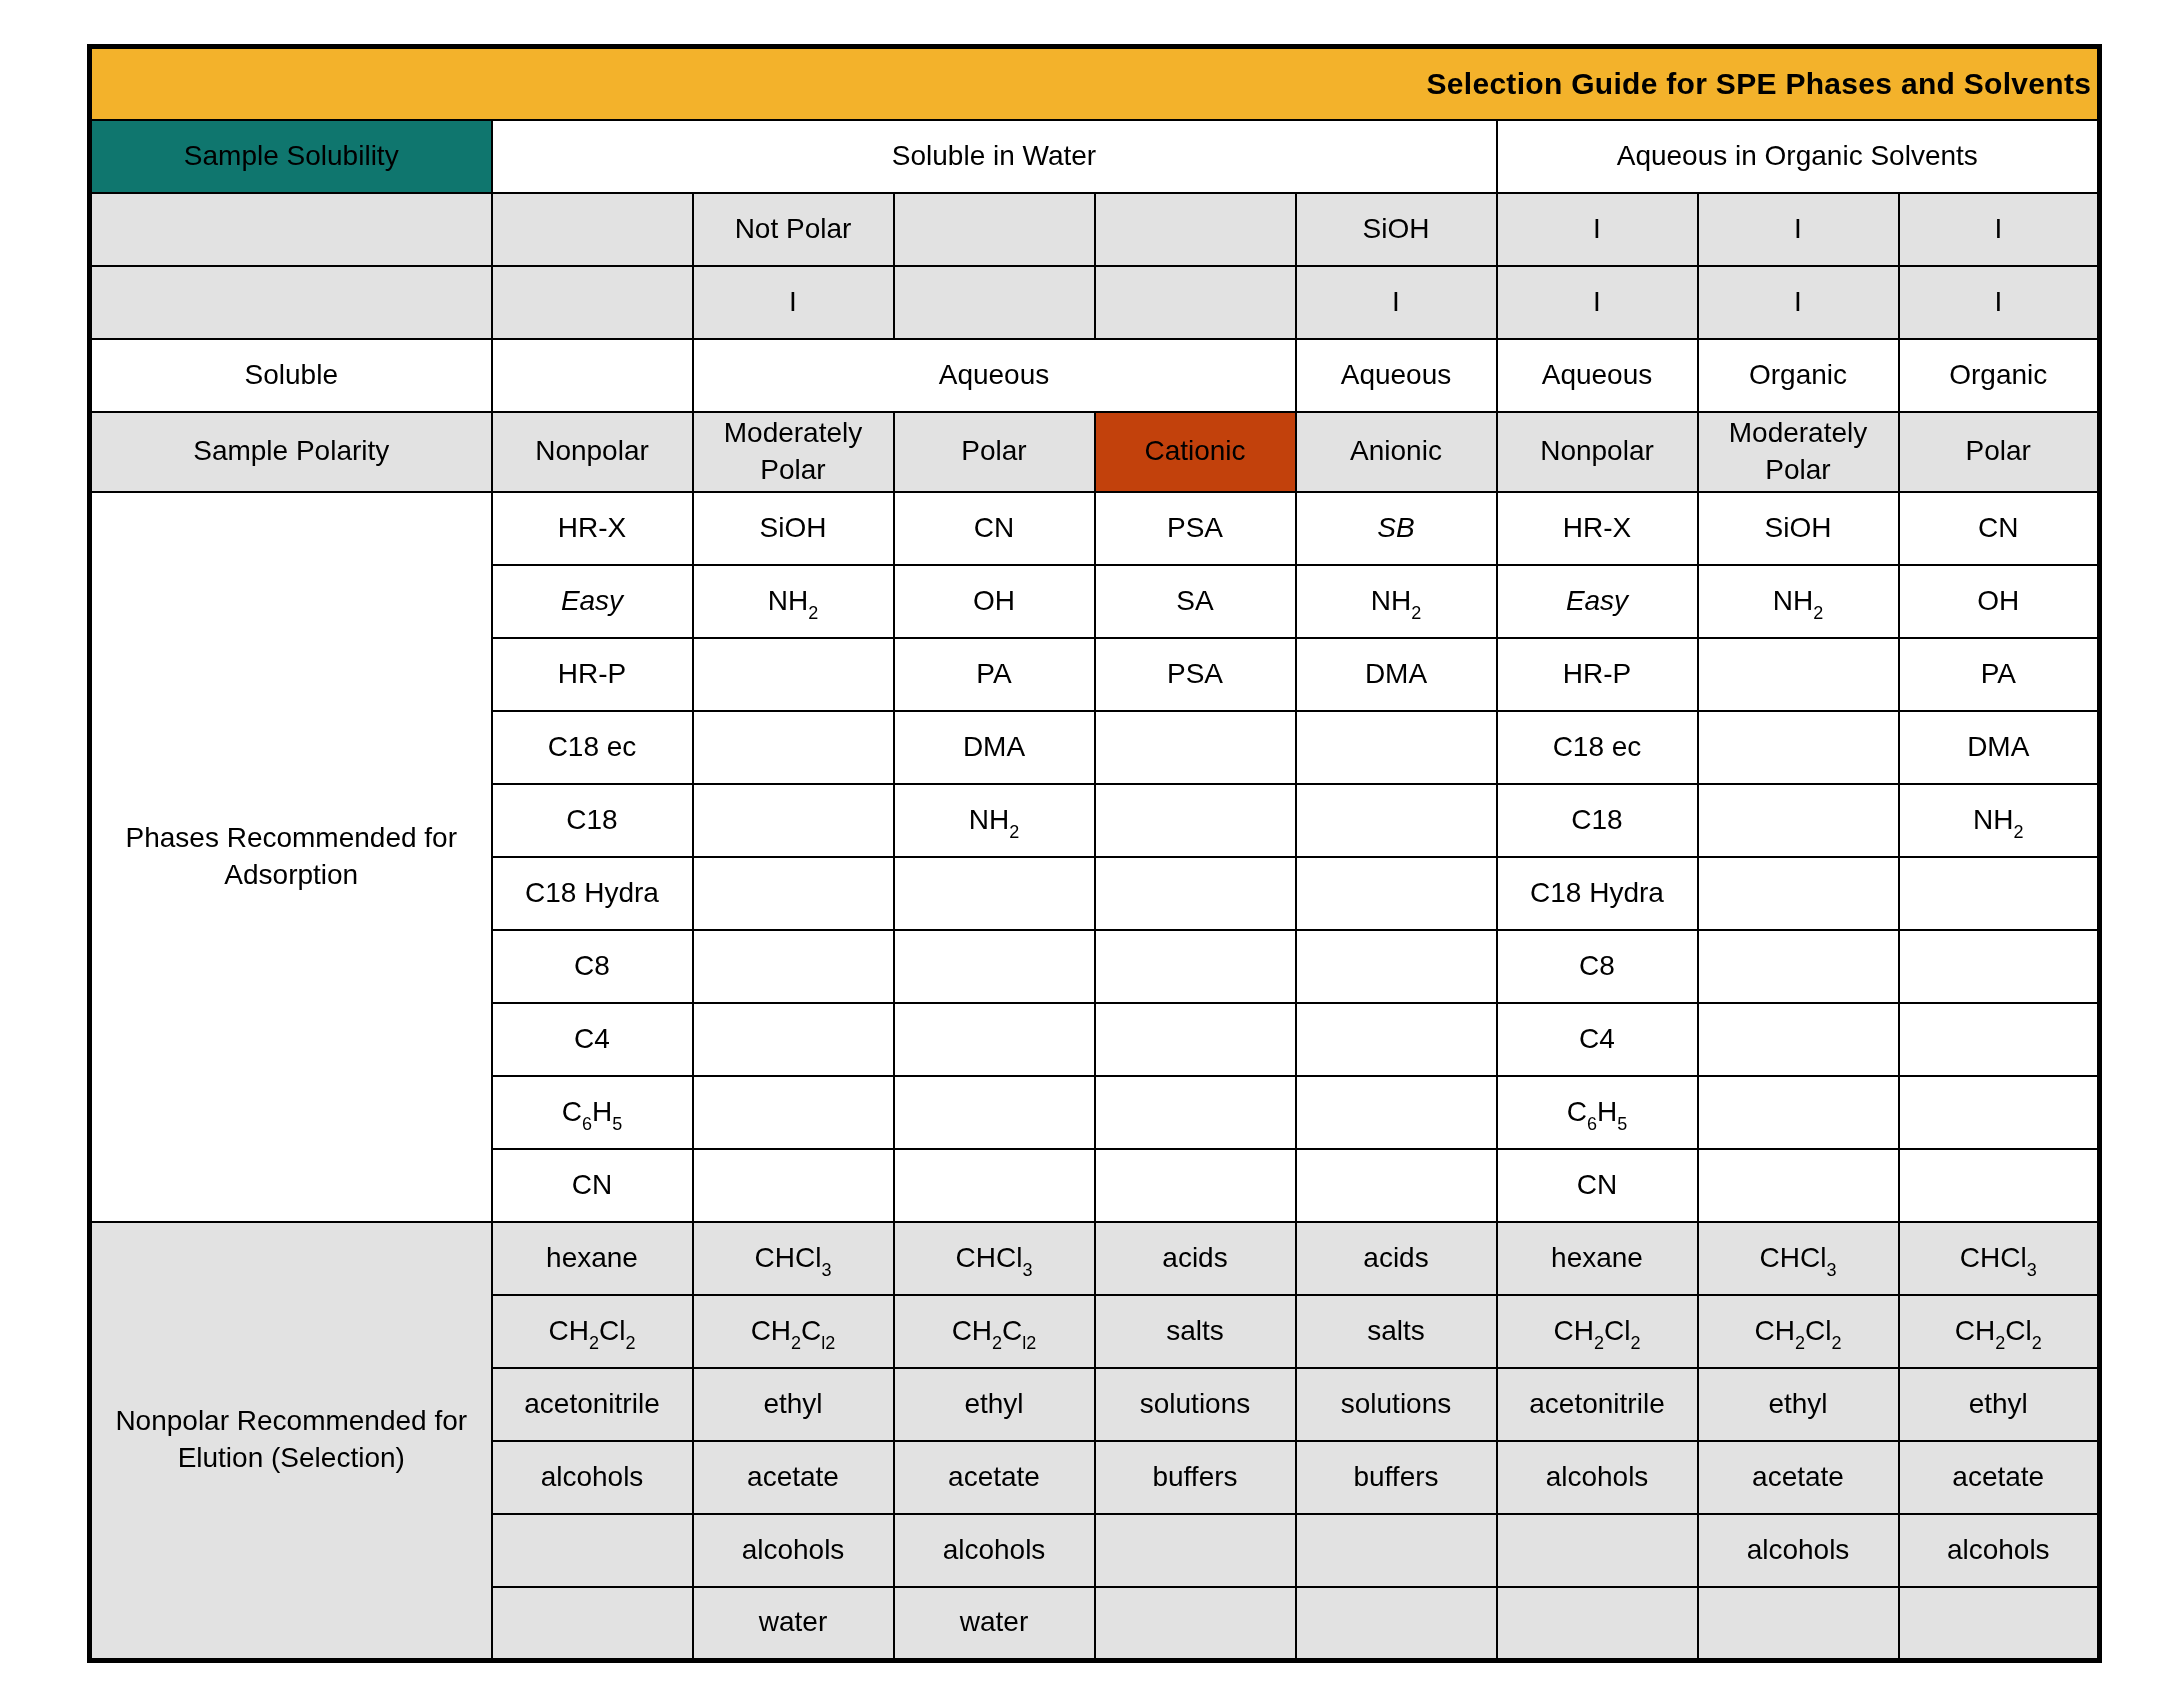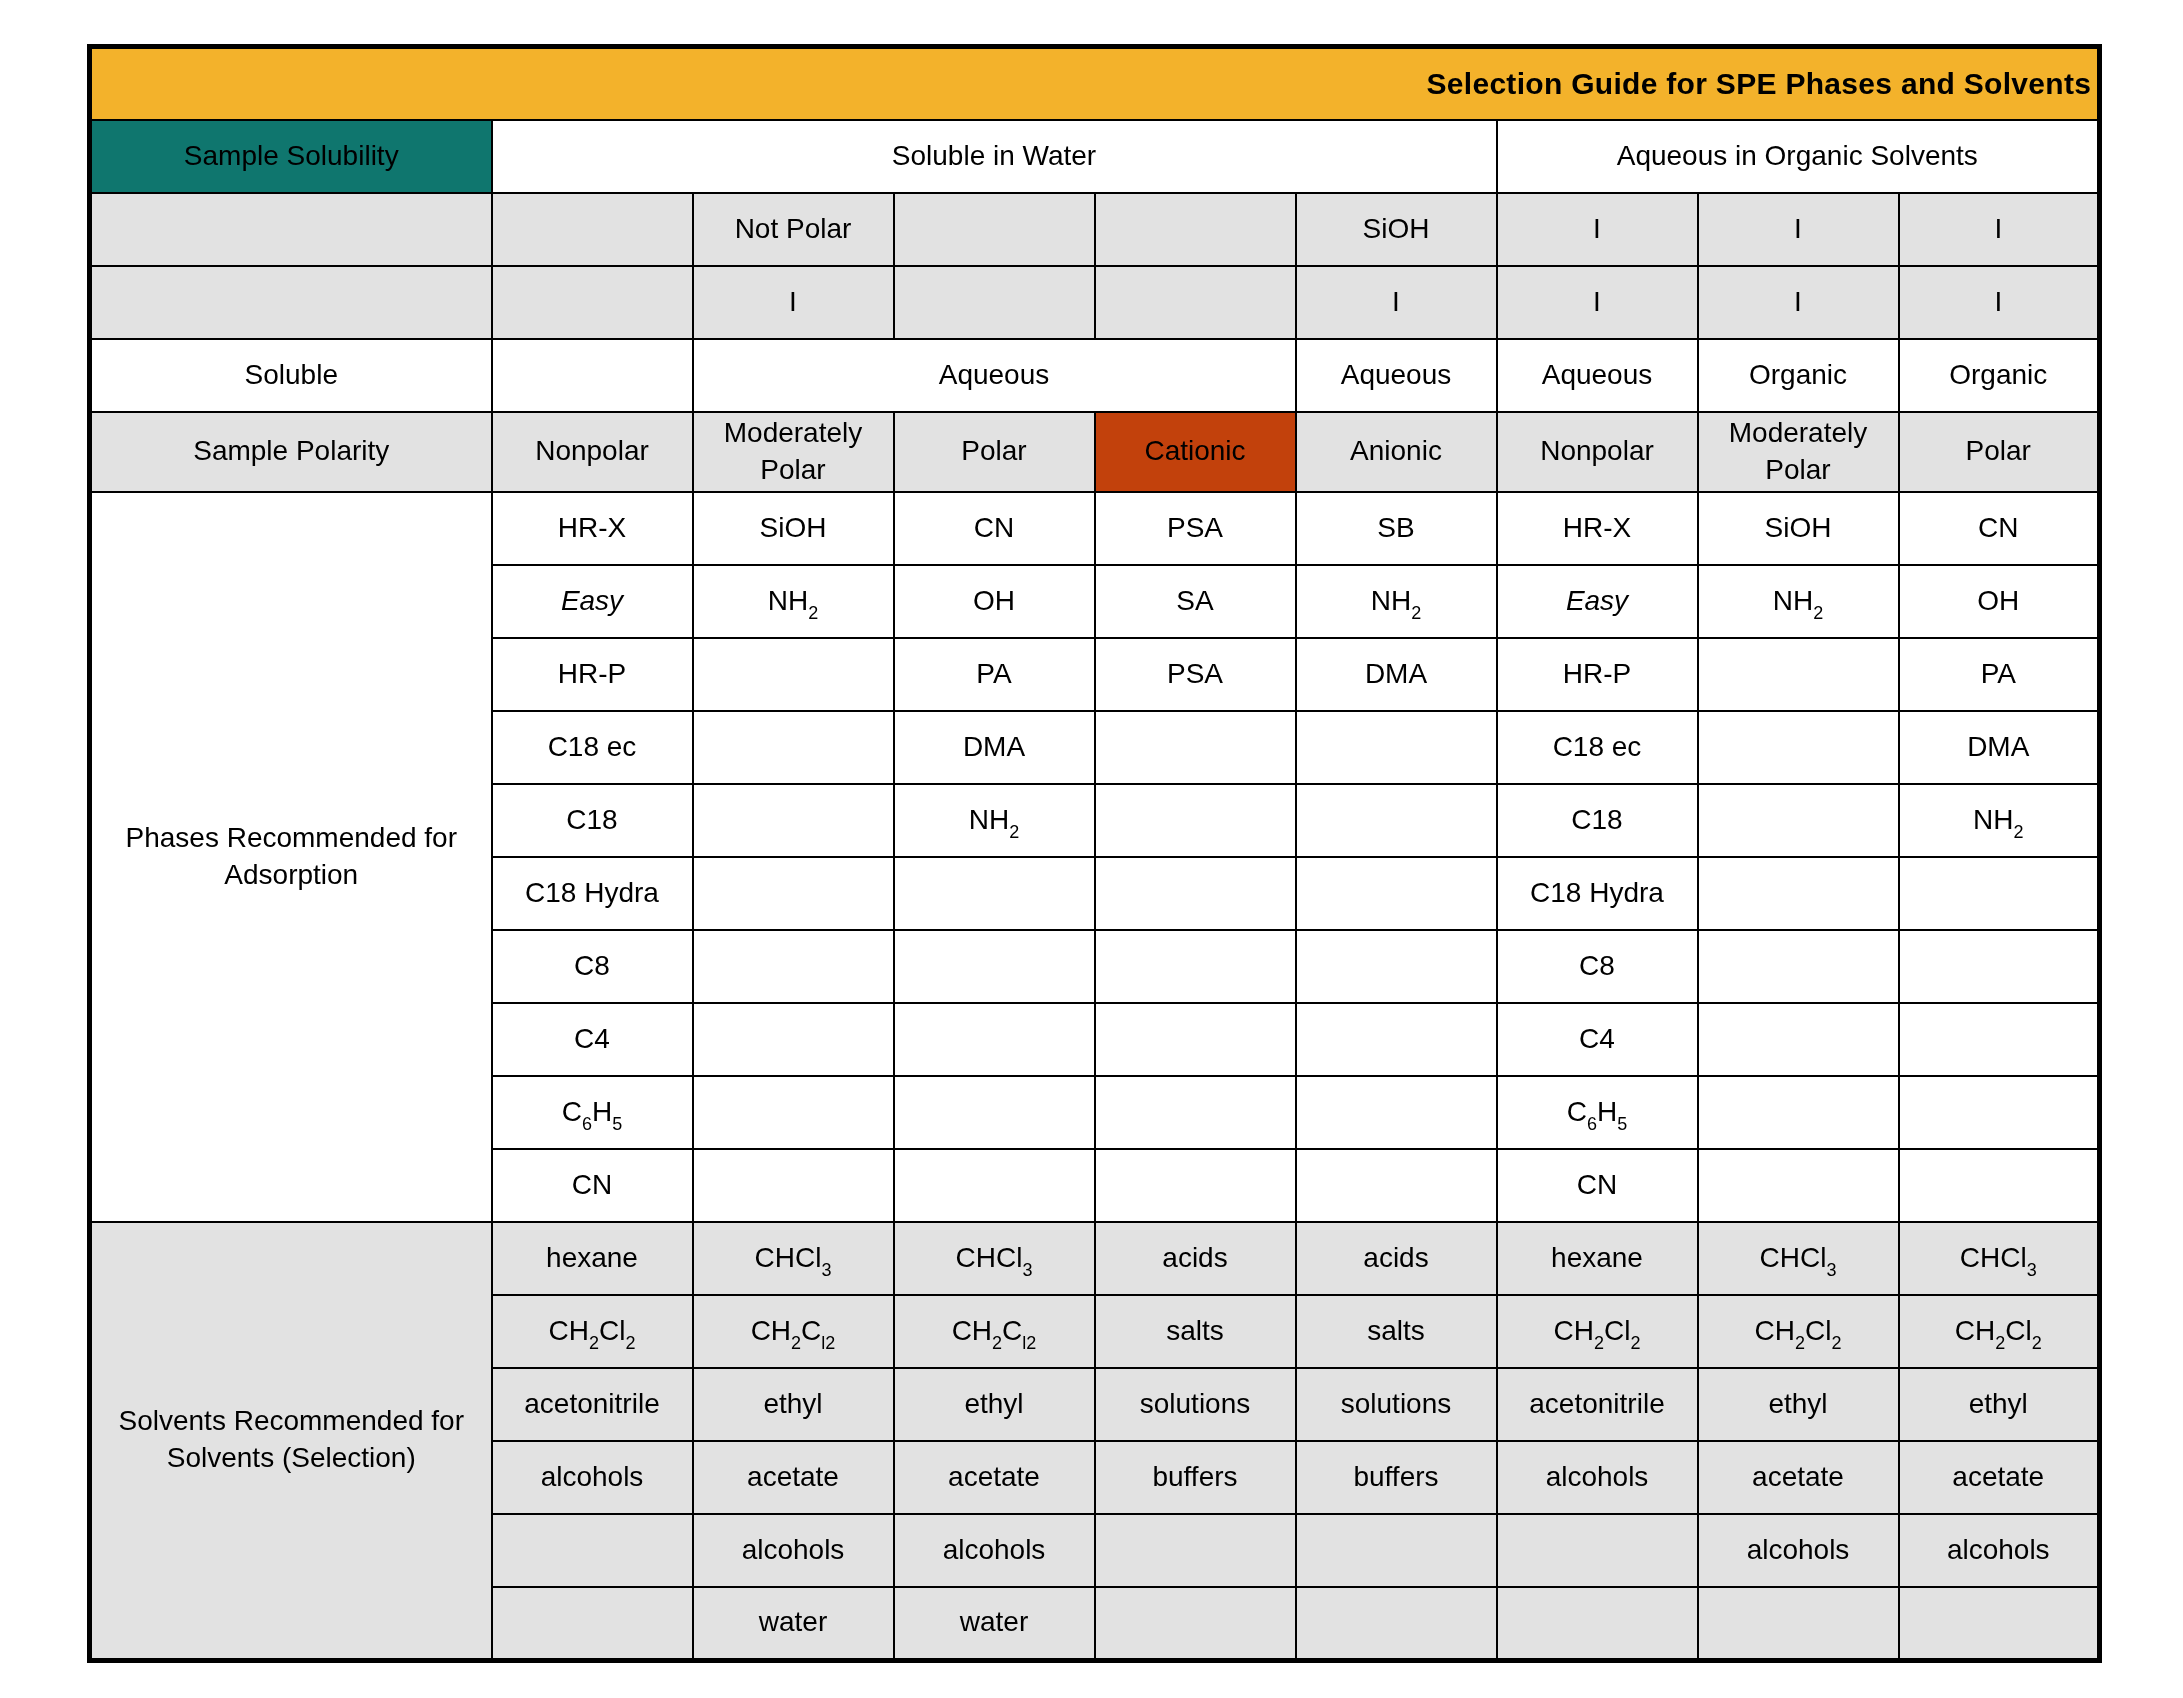--- a/index.html
+++ b/index.html
@@ -121,21 +121,21 @@
           <td style="background: rgb(226, 226, 226);">Nonpolar</td>
           <td style="background: rgb(226, 226, 226);">Moderately Polar</td>
           <td style="background: rgb(226, 226, 226);">Polar</td>
         </tr>
         <tr>
           <td rowspan="10" style="background: rgb(255, 255, 255);">Phases Recommended for Adsorption</td>
           <td style="background: rgb(255, 255, 255);">HR-X</td>
           <td style="background: rgb(255, 255, 255);">SiOH</td>
           <td style="background: rgb(255, 255, 255);">CN</td>
           <td style="background: rgb(255, 255, 255);">PSA</td>
-          <td style="background: rgb(255, 255, 255);">SB</td>
+          <td style="background: rgb(255, 255, 255); font-style: italic;">SB</td>
           <td style="background: rgb(255, 255, 255);">HR-X</td>
           <td style="background: rgb(255, 255, 255);">SiOH</td>
           <td style="background: rgb(255, 255, 255);">CN</td>
         </tr>
         <tr>
           <td style="background: rgb(255, 255, 255);"><i>Easy</i></td>
           <td style="background: rgb(255, 255, 255);">NH<sub>2</sub></td>
           <td style="background: rgb(255, 255, 255);">OH</td>
           <td style="background: rgb(255, 255, 255);">SA</td>
           <td style="background: rgb(255, 255, 255);">NH<sub>2</sub></td>
@@ -217,21 +217,21 @@
           <td style="background: rgb(255, 255, 255);">CN</td>
           <td style="background: rgb(255, 255, 255);"></td>
           <td style="background: rgb(255, 255, 255);"></td>
           <td style="background: rgb(255, 255, 255);"></td>
           <td style="background: rgb(255, 255, 255);"></td>
           <td style="background: rgb(255, 255, 255);">CN</td>
           <td style="background: rgb(255, 255, 255);"></td>
           <td style="background: rgb(255, 255, 255);"></td>
         </tr>
         <tr>
-          <td rowspan="6" style="background: rgb(226, 226, 226);">Solvents Recommended for Solvents (Selection)</td>
+          <td rowspan="6" style="background: rgb(226, 226, 226);">Nonpolar Recommended for Elution (Selection)</td>
           <td style="background: rgb(226, 226, 226);">hexane</td>
           <td style="background: rgb(226, 226, 226);">CHCl<sub>3</sub></td>
           <td style="background: rgb(226, 226, 226);">CHCl<sub>3</sub></td>
           <td style="background: rgb(226, 226, 226);">acids</td>
           <td style="background: rgb(226, 226, 226);">acids</td>
           <td style="background: rgb(226, 226, 226);">hexane</td>
           <td style="background: rgb(226, 226, 226);">CHCl<sub>3</sub></td>
           <td style="background: rgb(226, 226, 226);">CHCl<sub>3</sub></td>
         </tr>
         <tr>

